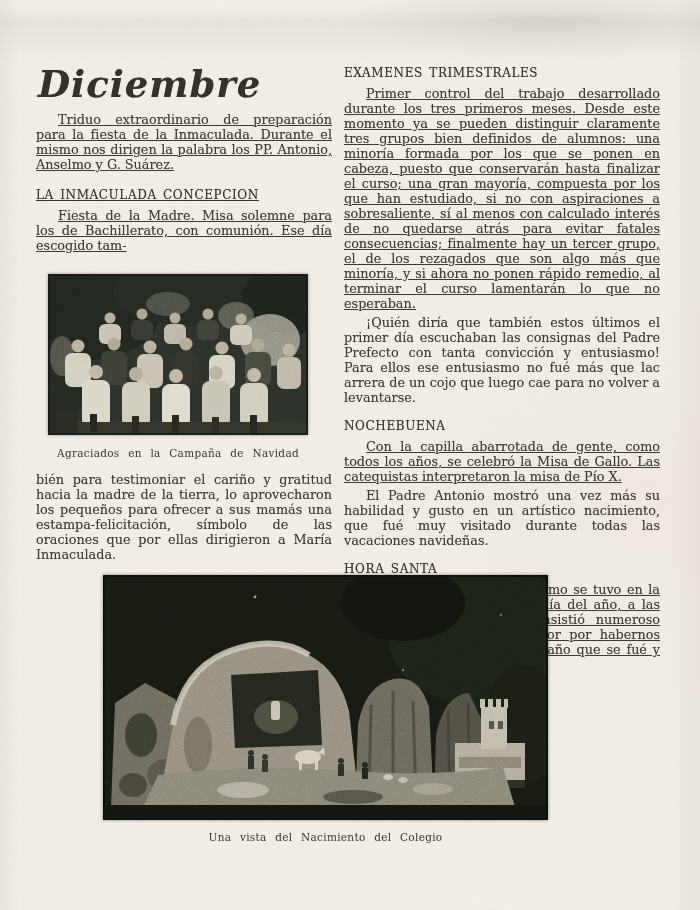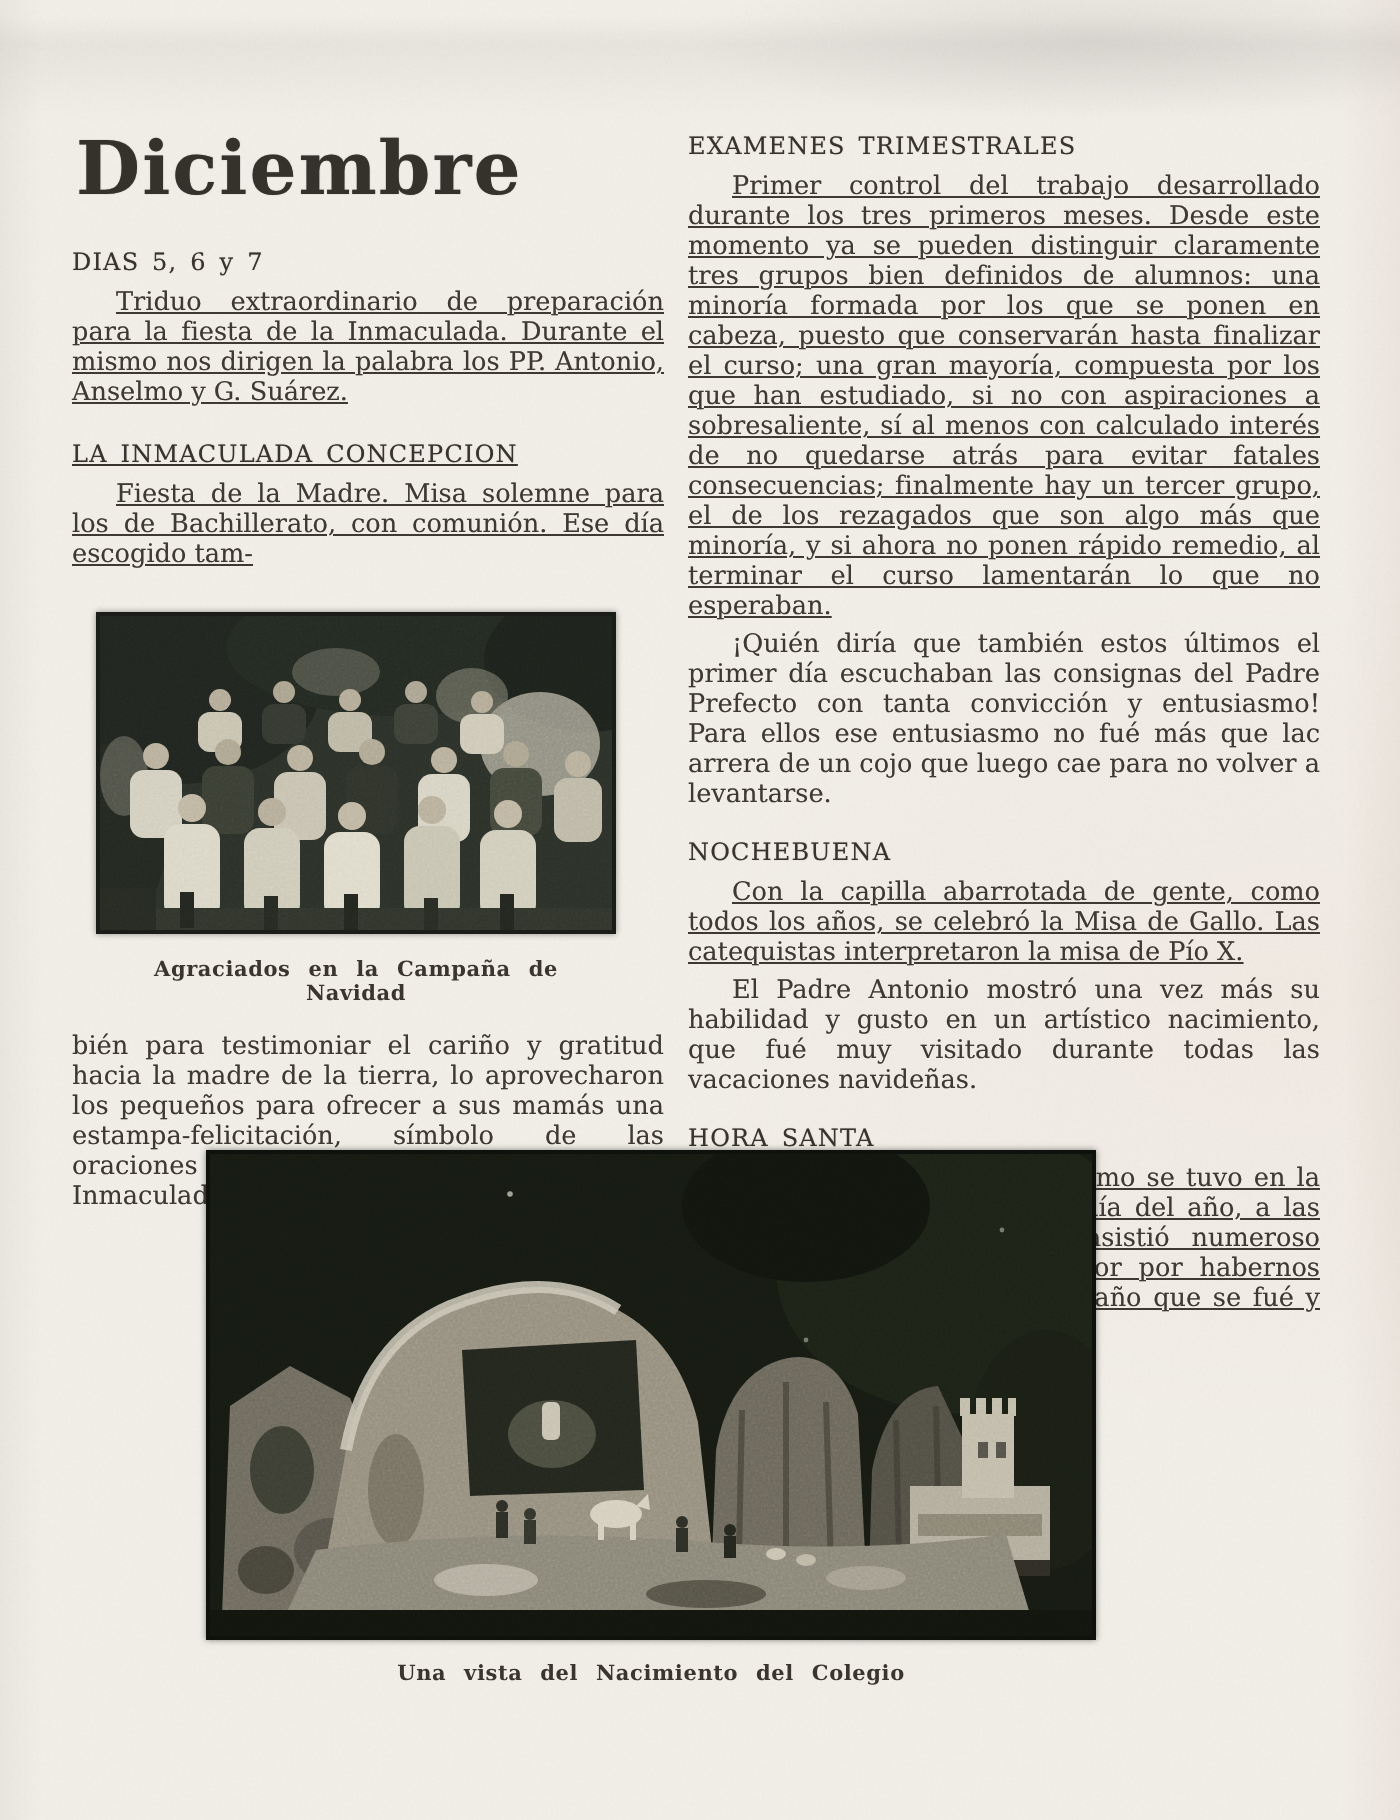--- a/index.html
+++ b/index.html
@@ -12,58 +12,57 @@
       linear-gradient(180deg, rgba(240,238,232,0) 8px, rgba(176,174,168,0.16) 22px, rgba(190,188,182,0.10) 40px, rgba(240,238,232,0) 60px),
       linear-gradient(90deg, rgba(120,115,105,0.07) 0, rgba(0,0,0,0) 3%, rgba(0,0,0,0) 96%, rgba(172,142,134,0.10) 100%),
       radial-gradient(ellipse 420px 300px at 92% 55%, rgba(222,188,180,0.10), rgba(0,0,0,0) 70%),
       #f2efe8;
   }
   .grain{position:absolute;left:0;top:0;pointer-events:none;}
   .col{position:absolute;}
   .col-left{left:36px;top:62px;width:296px;}
   .col-right{left:344px;top:66px;width:316px;}
   .month-title{
-    font-weight:bold;font-size:37px;line-height:44px;
+    font-style:italic;font-weight:bold;font-size:37px;line-height:44px;
     margin:0 0 0 2px;letter-spacing:1px;color:#35322c;
     text-shadow:0 0 0.5px rgba(53,50,44,0.55);
   }
   .head{
     font-size:12px;font-weight:normal;letter-spacing:0.6px;word-spacing:2px;
     margin:0;color:#38342d;text-shadow:0 0 0.4px rgba(56,52,45,0.5);
   }
   .body-par{
     font-size:12.8px;line-height:15px;text-align:justify;margin:0;
     text-indent:22px;text-shadow:0 0 0.3px rgba(62,58,51,0.4);
   }
   .cont{text-indent:0;}
   .mt-title{margin-top:18px;}
   .mt-head{margin-top:16px;text-decoration:underline;}
   .mt-par{margin-top:6px;text-decoration:underline;}
   .mt-par2{margin-top:4px;}
   .mt-sect{margin-top:14px;}
   .photo-1{margin:21px 0 0 12px;width:260px;height:161px;box-shadow:0 0 3px rgba(30,32,26,0.45);}
   .photo-caption{
-    font-weight:bold;font-size:10.5px;letter-spacing:0.3px;word-spacing:5px;
+    font-weight:normal;font-size:10.5px;letter-spacing:0.3px;word-spacing:5px;
     text-align:center;color:#3a362f;margin:0;
   }
   .caption-1{margin:12px 0 0 12px;width:260px;}
   .after-photo{margin-top:13px;}
   .photo-2{position:absolute;left:103px;top:575px;width:445px;height:245px;box-shadow:0 0 3px rgba(20,22,17,0.5);}
   .caption-2{position:absolute;left:103px;top:831px;width:445px;text-align:center;}
   svg{display:block;}
 </style>
 </head>
 <body>
 
 <div class="page">
 
   <div class="col col-left">
     <h1 class="month-title">Diciembre</h1>
 
-    <h2 class="head mt-title">DIAS 5, 6 y 7</h2>
     <p class="body-par mt-par">Triduo extraordinario de preparación para la fiesta de la Inmaculada. Durante el mismo nos dirigen la palabra los PP. Antonio, Anselmo y G. Suárez.</p>
 
     <h2 class="head mt-head">LA INMACULADA CONCEPCION</h2>
     <p class="body-par mt-par">Fiesta de la Madre. Misa solemne para los de Bachillerato, con comunión. Ese día escogido tam-</p>
 
     <div class="photo-1">
       <svg viewBox="0 0 260 161" width="260" height="161" role="img">
         <defs>
           <filter id="grain1">
             <feTurbulence type="fractalNoise" baseFrequency="0.85" numOctaves="2" seed="3" stitchTiles="stitch"></feTurbulence>

